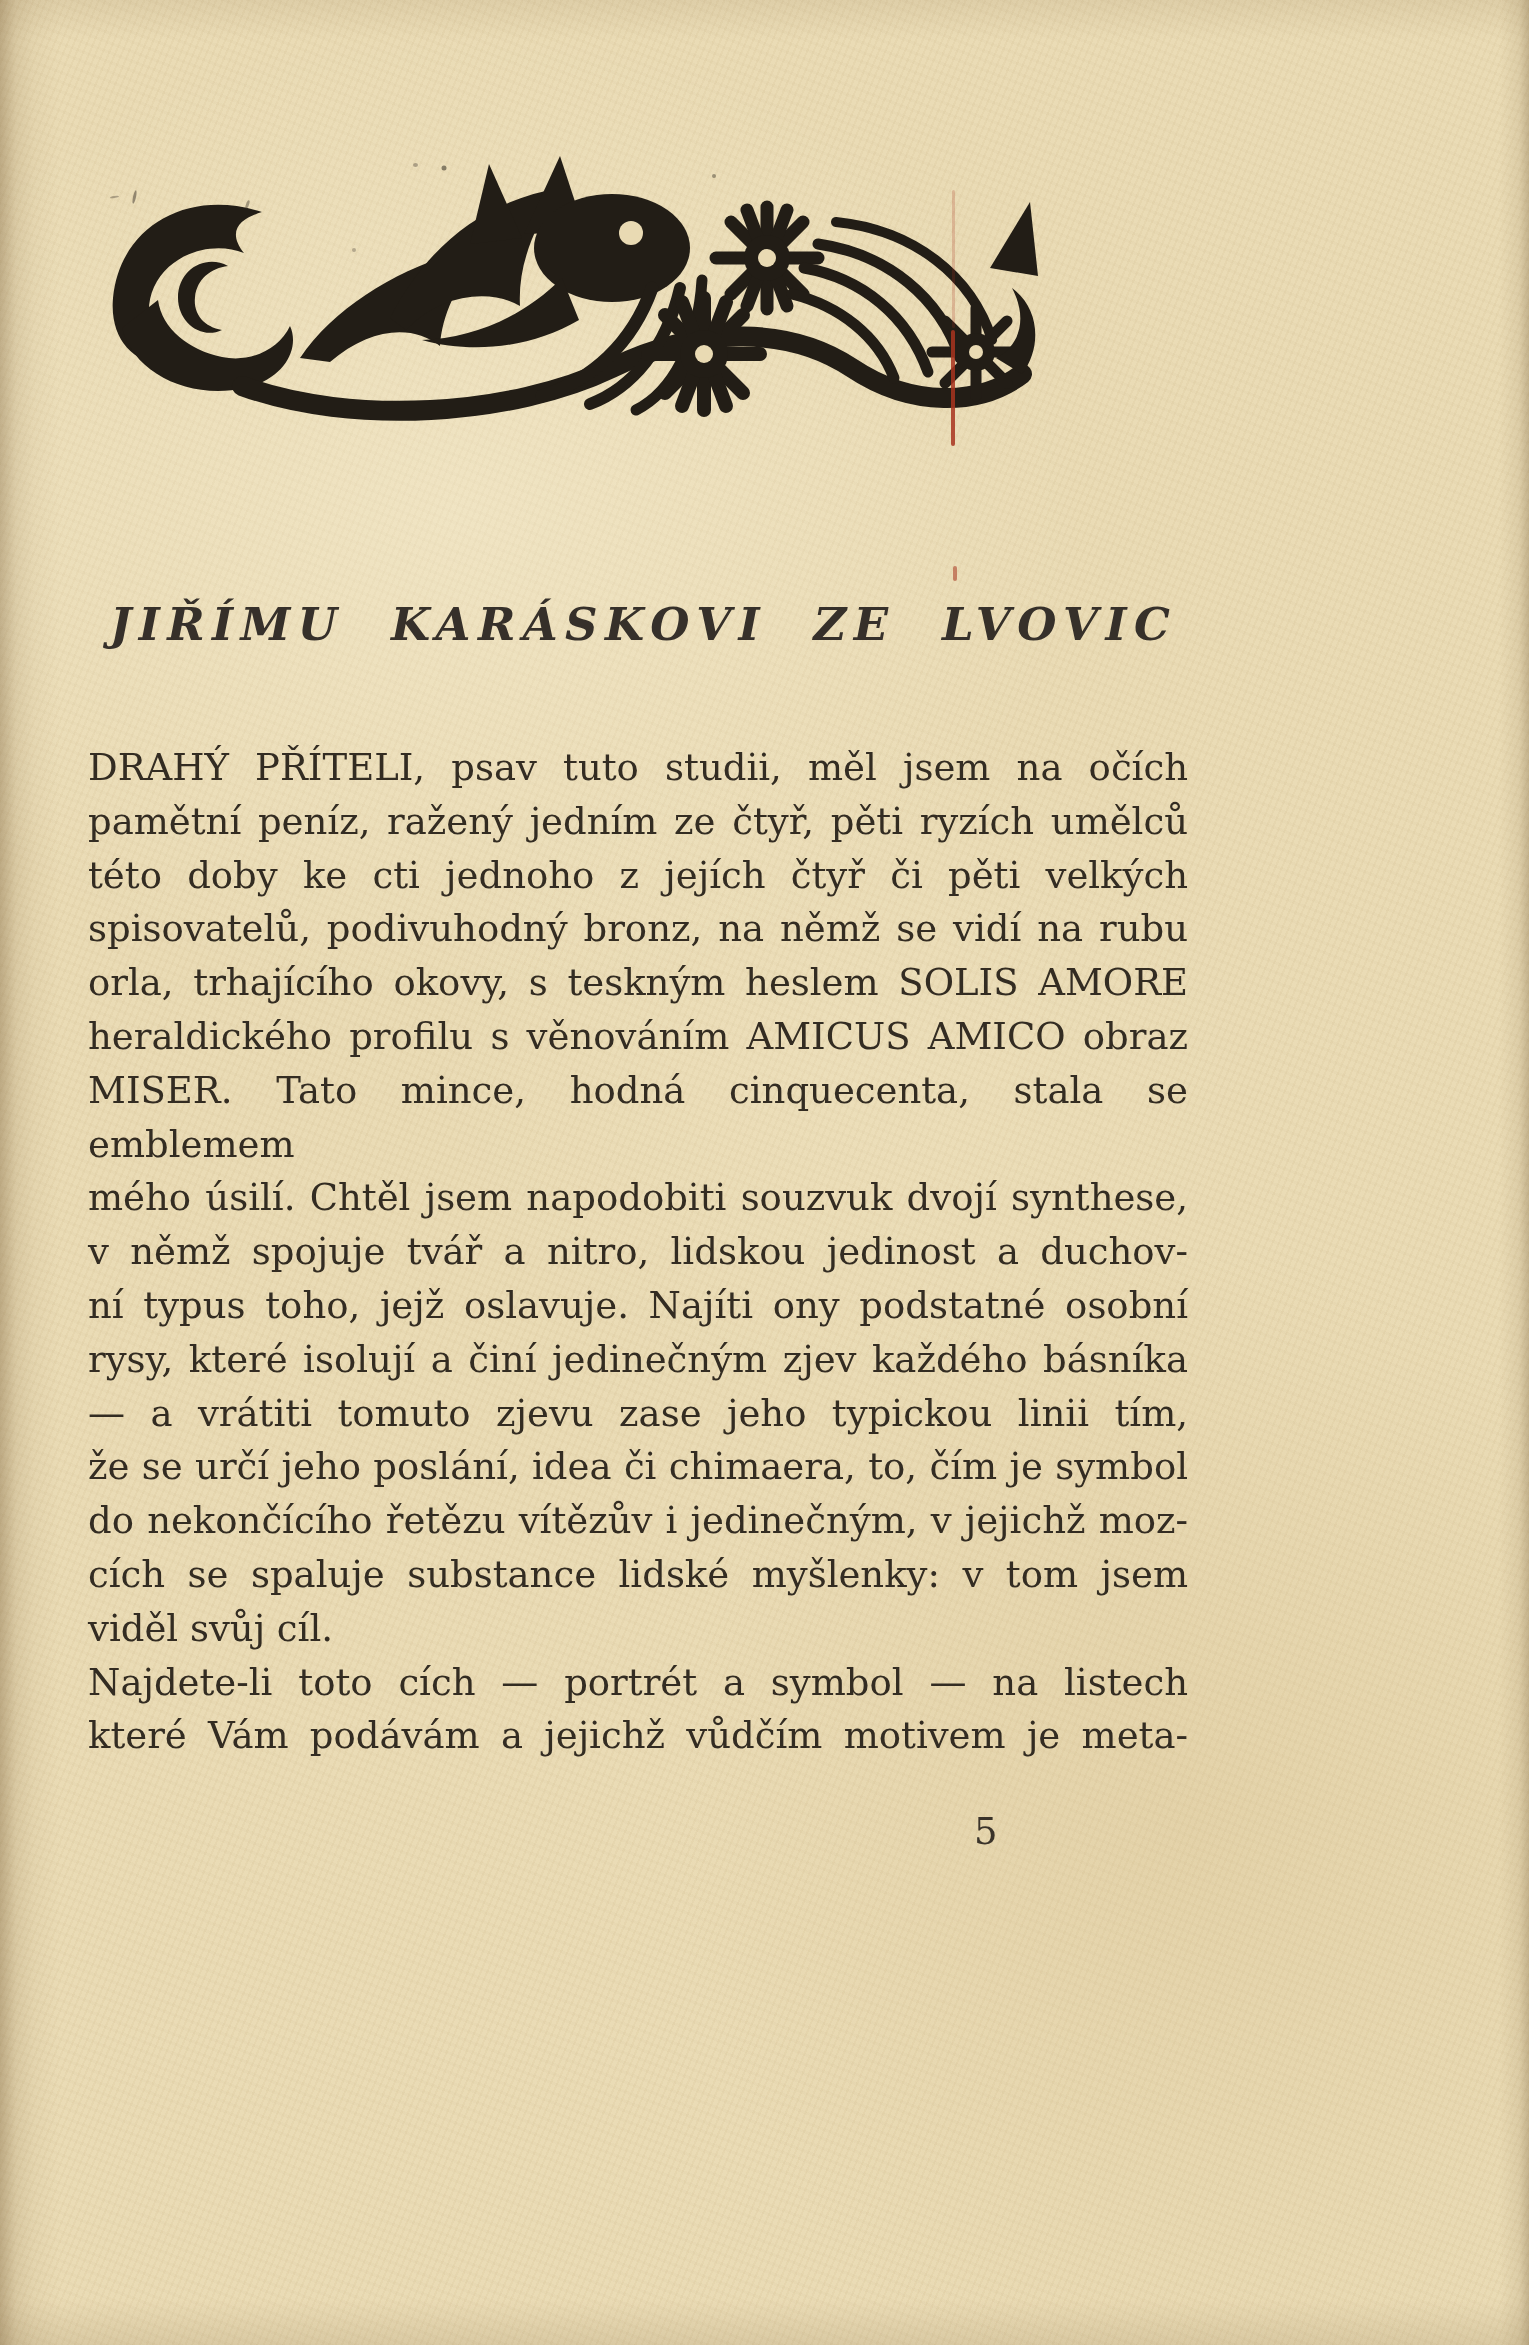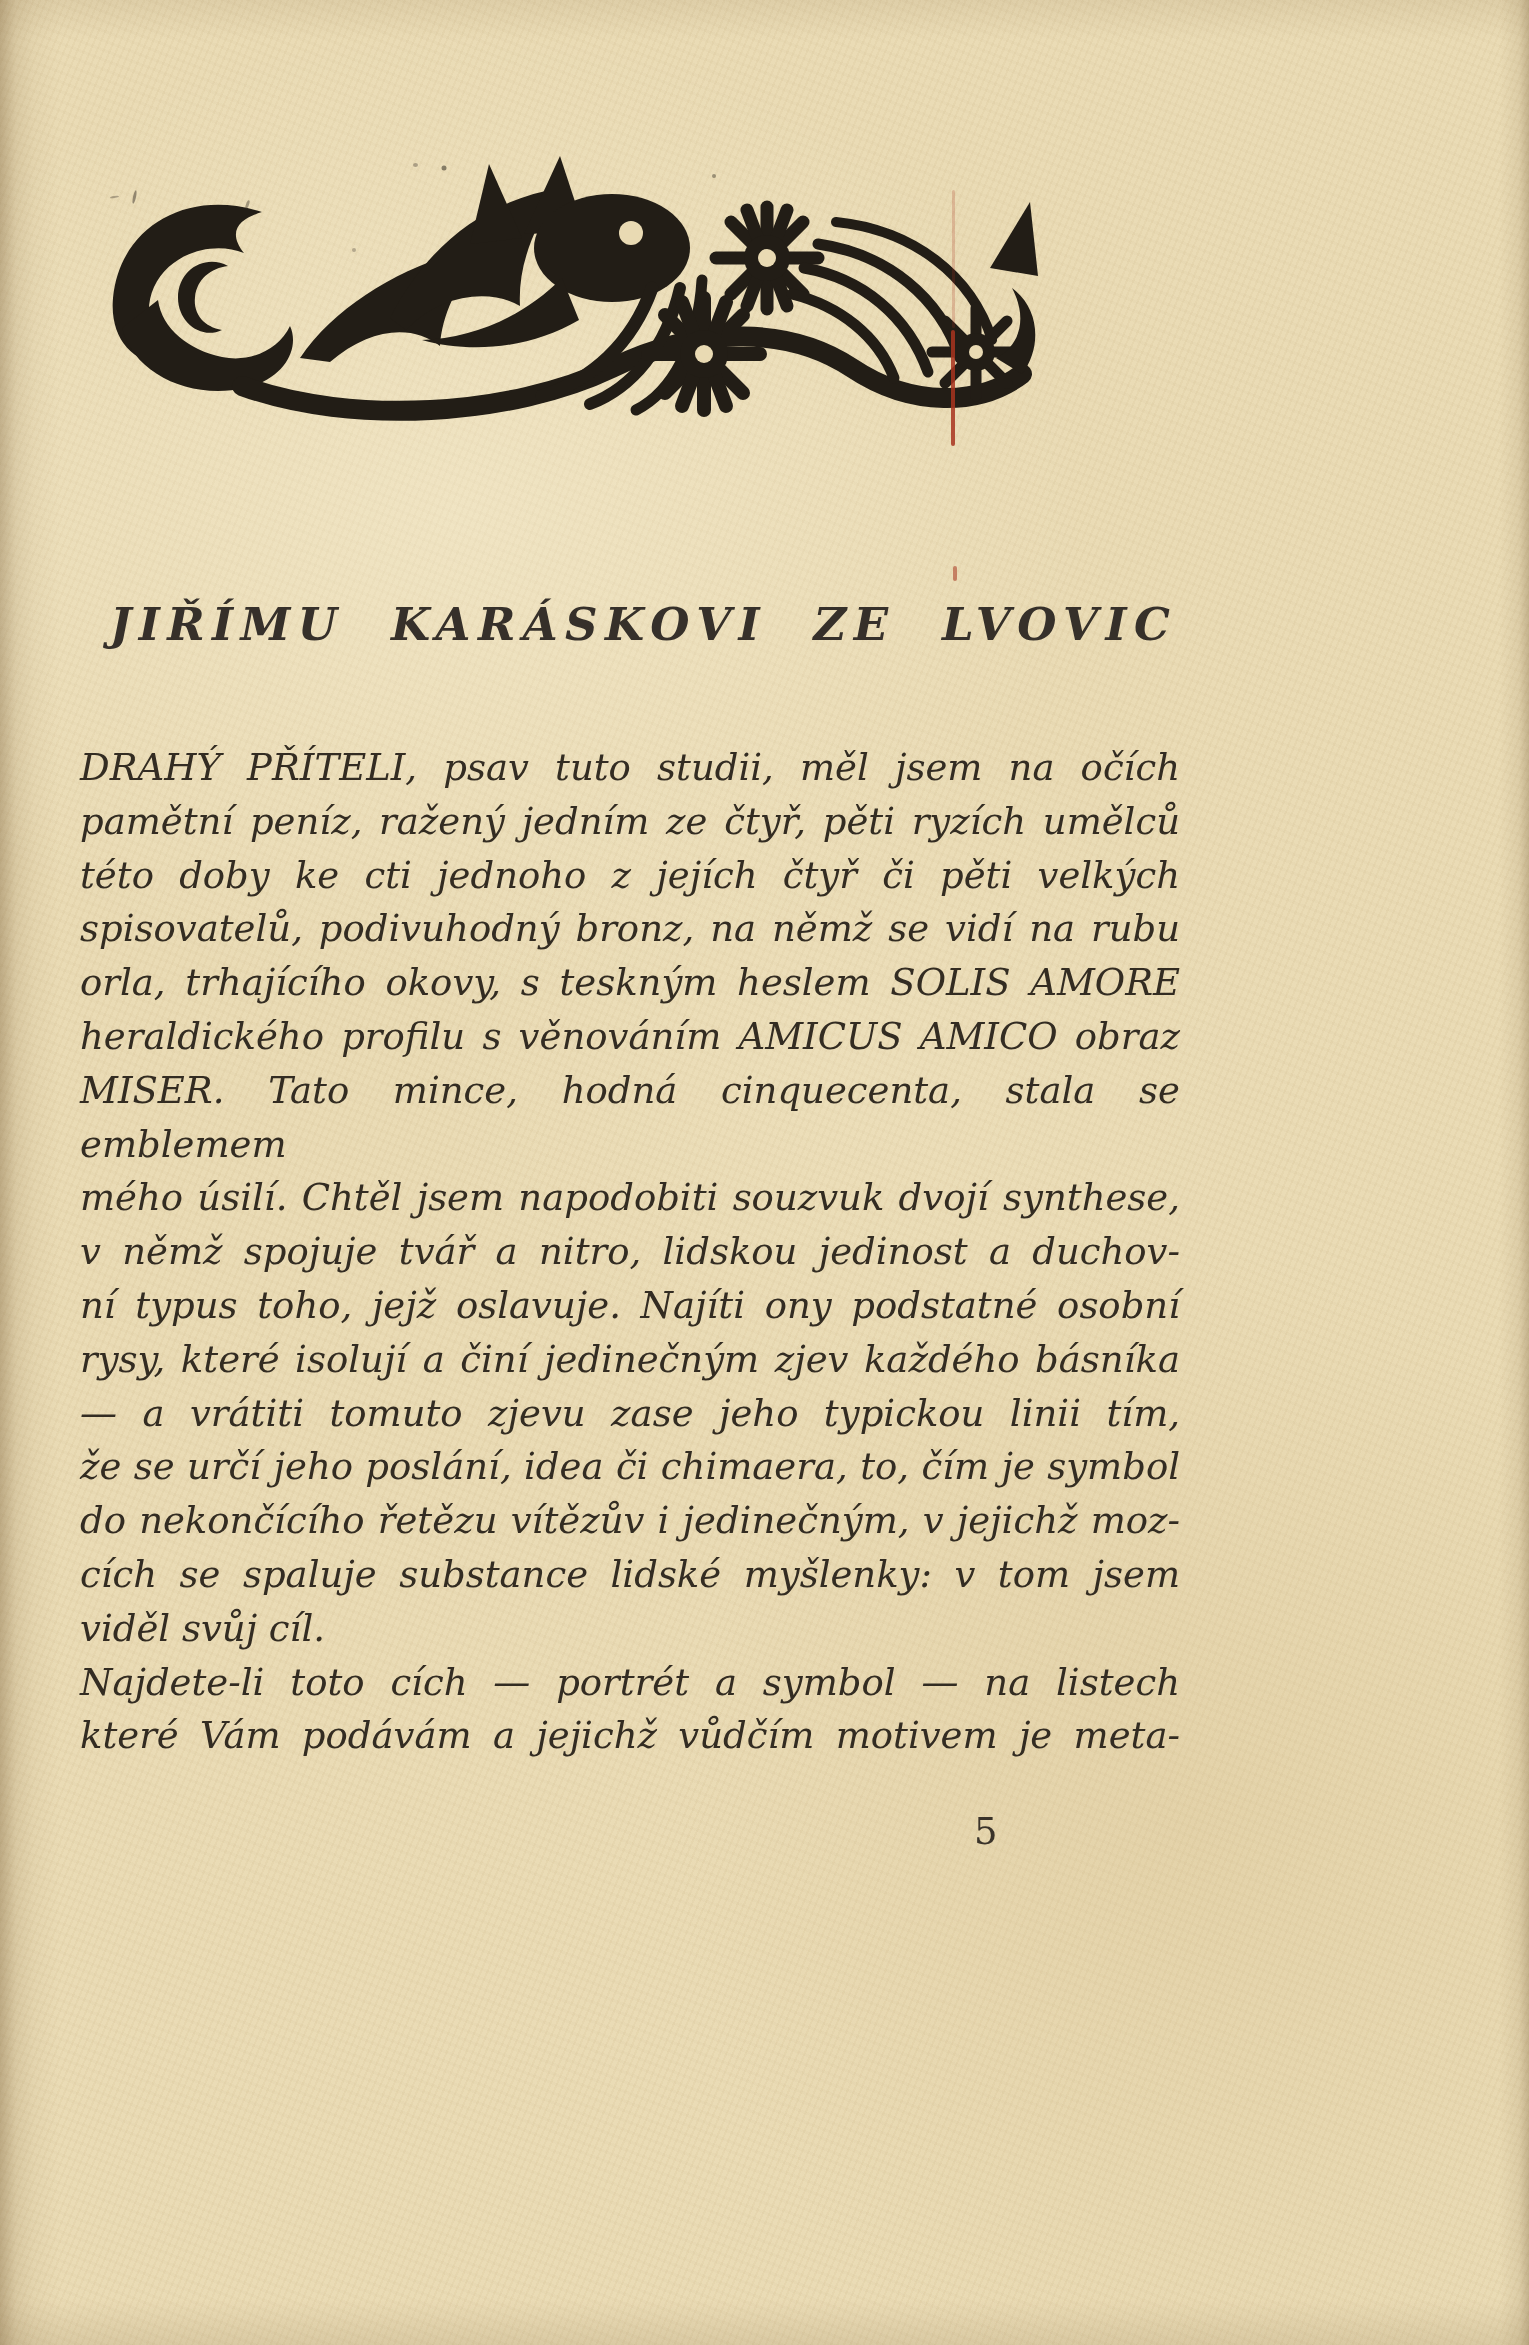--- a/index.html
+++ b/index.html
@@ -33,22 +33,22 @@
   .m3{left:246px;top:200px;width:3px;height:9px;opacity:.45;transform:rotate(20deg);}
   .m4{left:413px;top:163px;width:5px;height:4px;opacity:.40;}
   .m5{left:352px;top:248px;width:4px;height:4px;opacity:.35;}
   .heading{
     position:absolute;left:94px;top:582px;margin:16px;
     font-size:45px;font-weight:700;font-style:italic;
     letter-spacing:0.165em;word-spacing:0.52em;
     color:#36302a;white-space:nowrap;
   }
   .bodytext{
-    position:absolute;left:80px;top:741px;width:1100px;
-    font-size:37px;font-style:italic;font-weight:500;
+    position:absolute;left:88px;top:741px;width:1100px;
+    font-size:37px;font-weight:500;
     line-height:53.8px;color:#332c22;
   }
   .line{text-align:justify;}
   .line.just{text-align-last:justify;}
   .line.nojust{text-align:right;text-align-last:left;}
   .pagenum{
     position:absolute;left:974px;top:1810px;
     font-size:37px;font-style:normal;color:#3a332a;
     letter-spacing:1px;
   }

